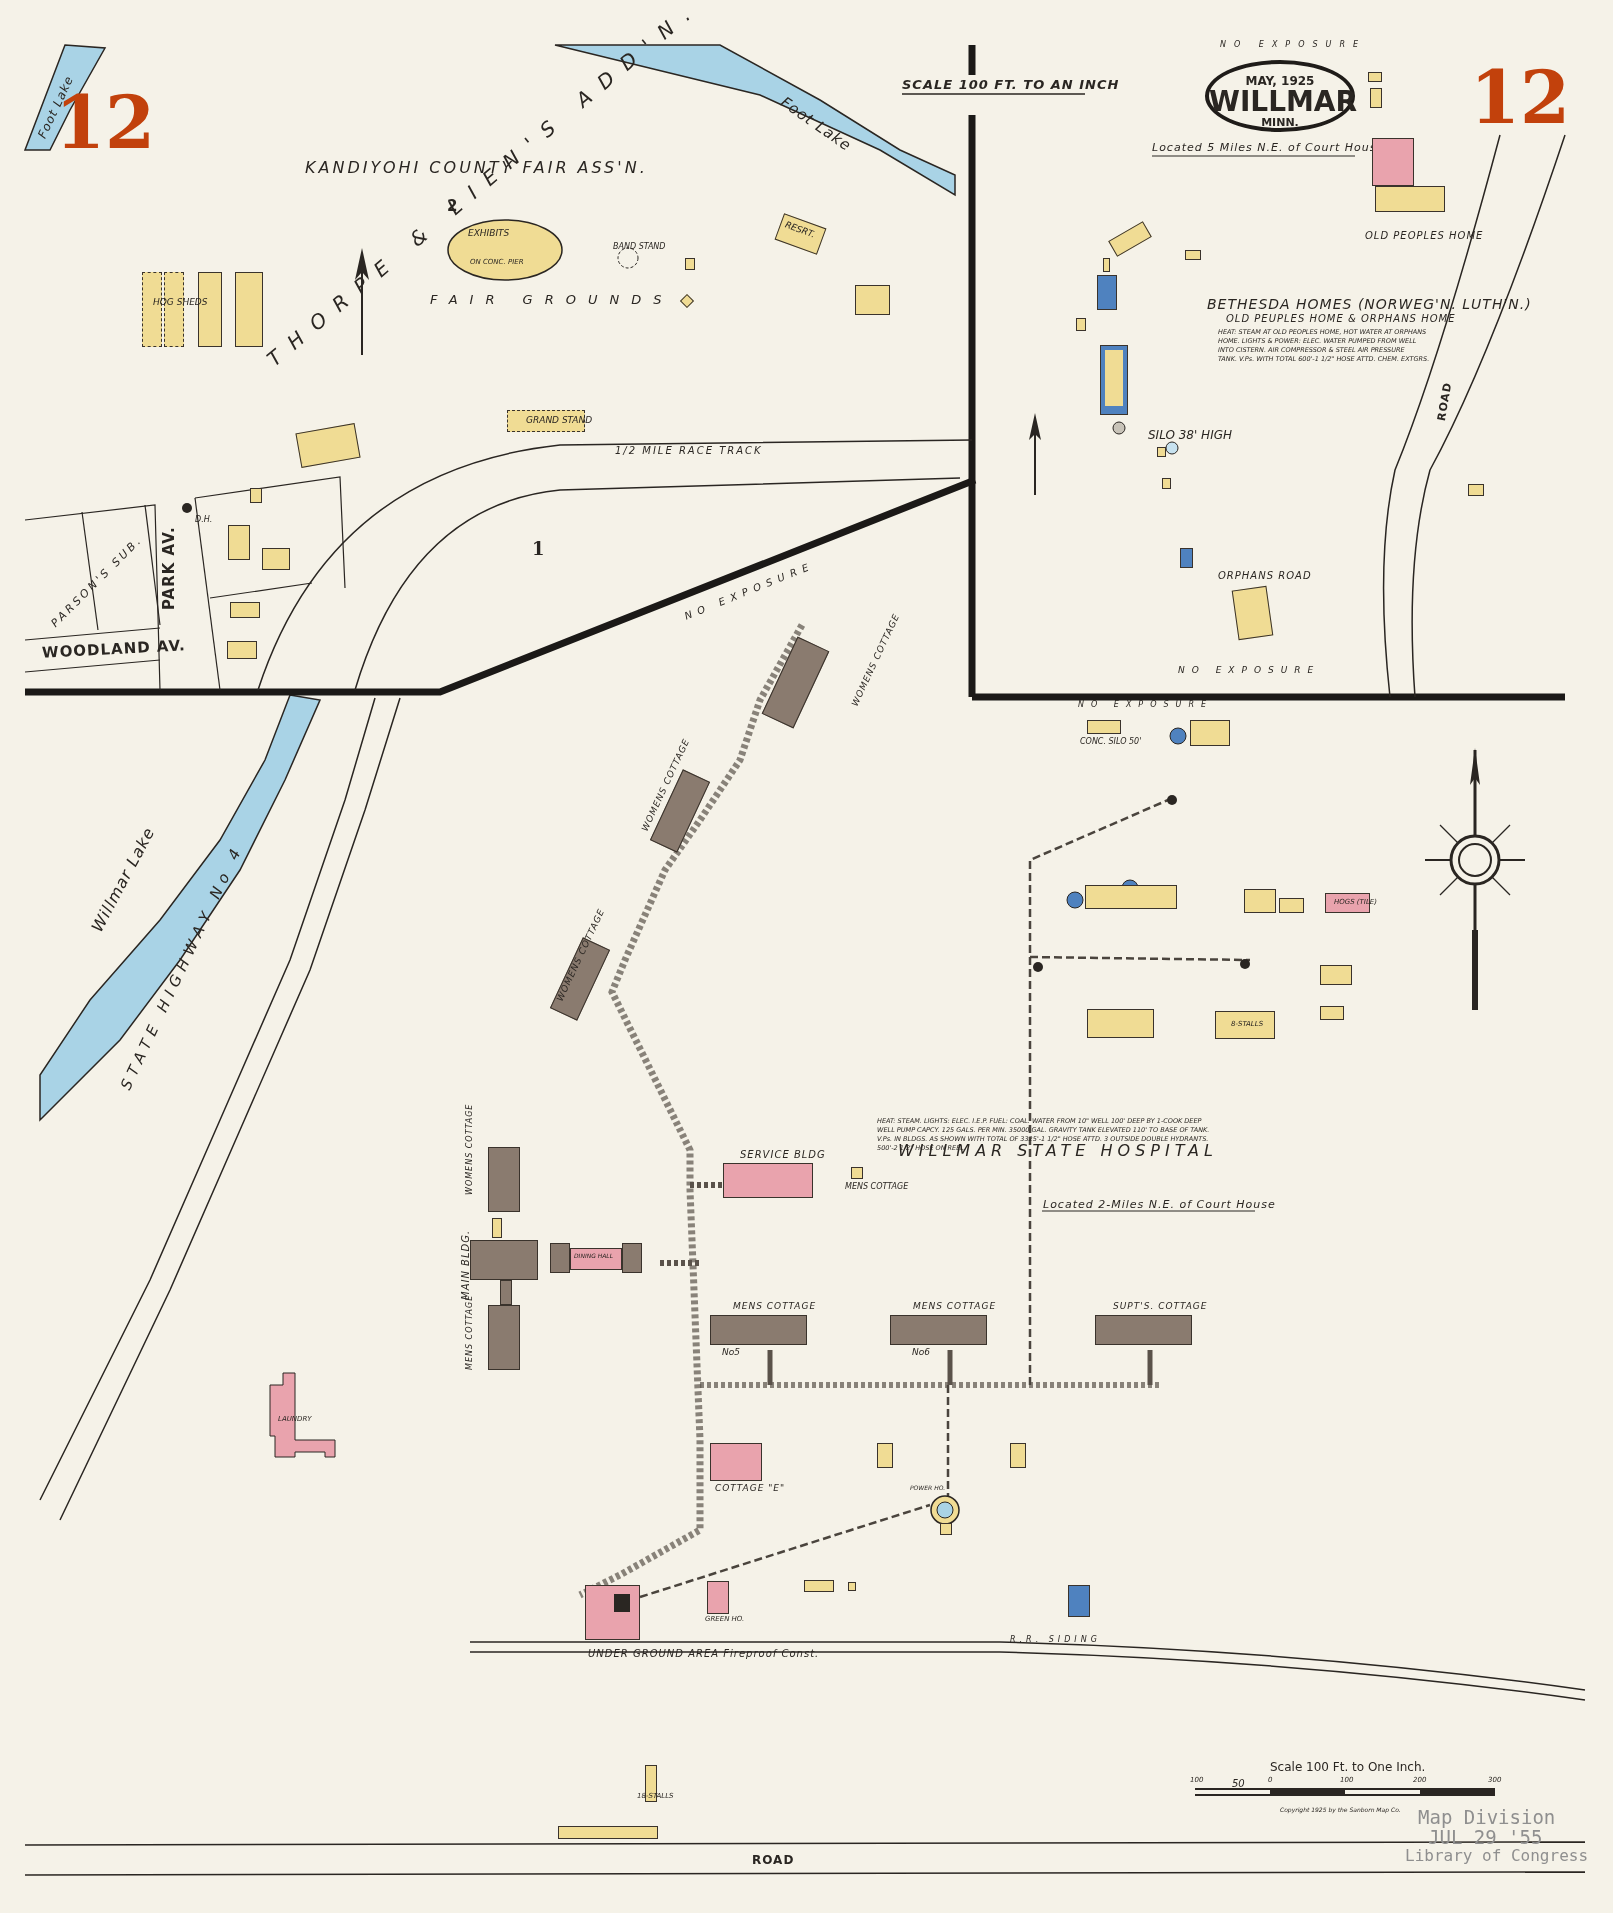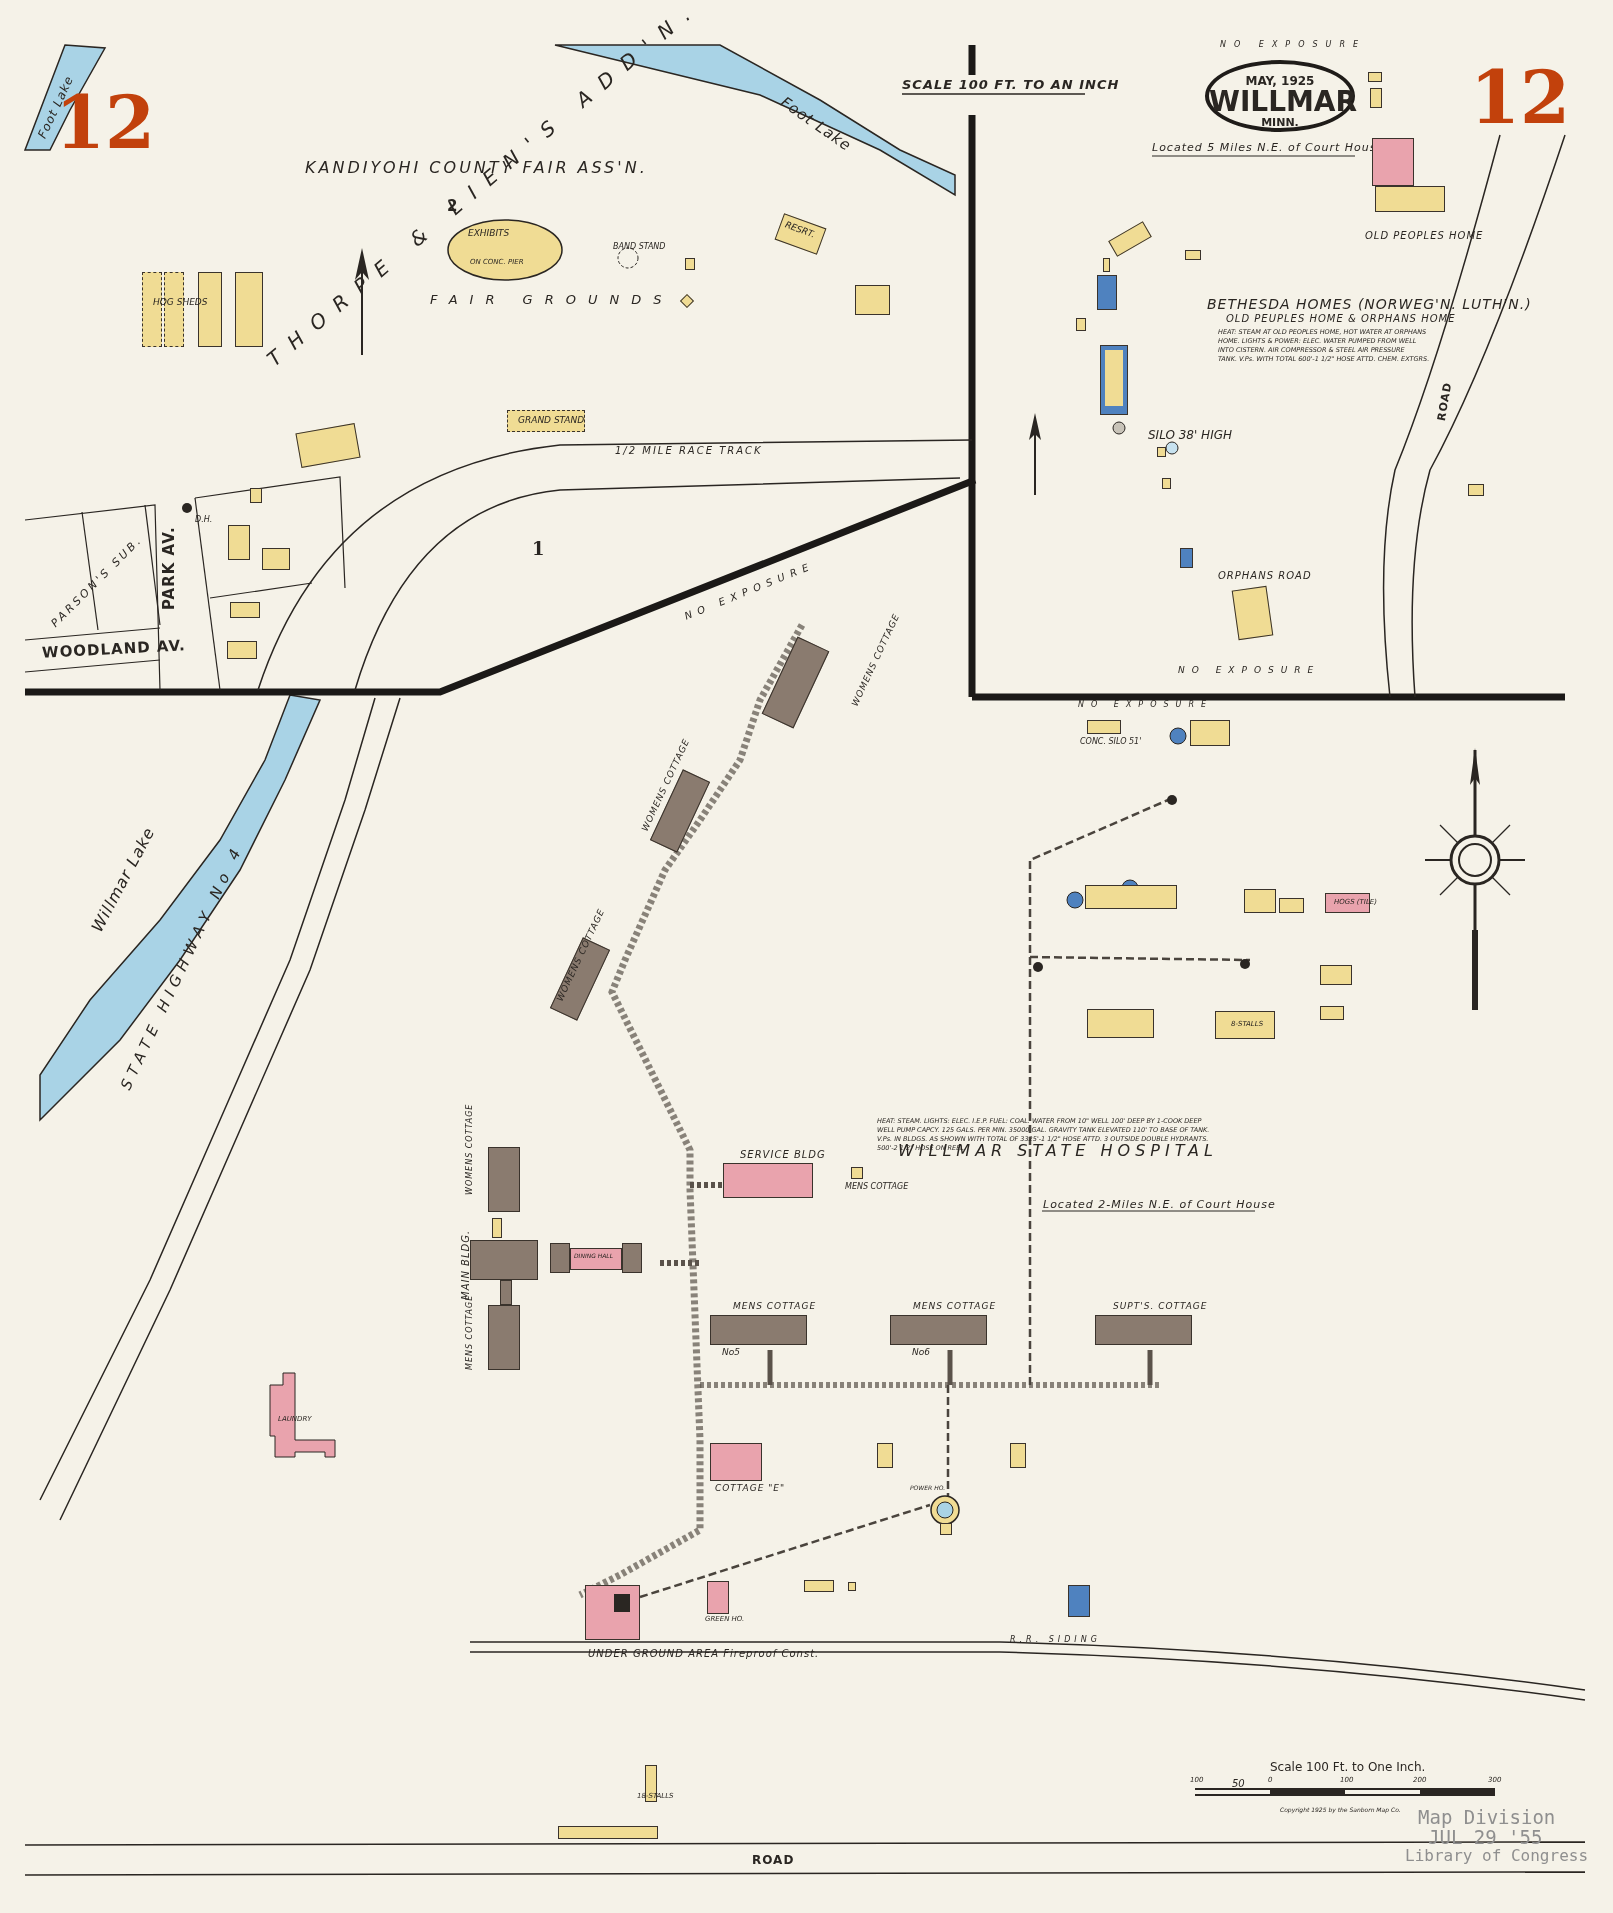--- a/index.html
+++ b/index.html
@@ -145,21 +145,21 @@
   <div class="bl" style="left:468px;top:228px;">EXHIBITS</div>
   <div class="bl" style="left:470px;top:258px;font-size:7px;">ON CONC. PIER</div>
   <div class="bl" style="left:613px;top:242px;font-size:8px;">BAND STAND</div>
   <div class="bld frame" style="left:778px;top:220px;width:45px;height:28px;transform:rotate(20deg);">
       <span class="bl" style="left:4px;top:4px;">RESRT.</span>
     </div>
   <div class="bld frame" style="left:685px;top:258px;width:10px;height:12px;"></div>
   <div class="bld frame" style="left:682px;top:296px;width:10px;height:10px;transform:rotate(45deg);"></div>
   <div class="bld frame" style="left:855px;top:285px;width:35px;height:30px;"></div>
   <div class="bld frame dash" style="left:507px;top:410px;width:78px;height:22px;">
-      <span class="bl" style="left:10px;top:4px;font-style:italic;">GRAND STAND</span>
+      <span class="bl" style="left:18px;top:4px;font-style:italic;">GRAND STAND</span>
     </div>
   <div class="bld frame" style="left:298px;top:428px;width:60px;height:35px;transform:rotate(-10deg);"></div>
 
   <div class="bld frame dash" style="left:142px;top:272px;width:20px;height:75px;"></div>
   <div class="bld frame dash" style="left:164px;top:272px;width:20px;height:75px;"></div>
   <div class="bld frame" style="left:198px;top:272px;width:24px;height:75px;"></div>
   <div class="bld frame" style="left:235px;top:272px;width:28px;height:75px;"></div>
   <div class="bl" style="left:153px;top:297px;">HOG SHEDS</div>
 
   <div class="bld frame" style="left:250px;top:488px;width:12px;height:15px;"></div>
@@ -203,21 +203,21 @@
     </div>
   <div class="bld frame" style="left:1157px;top:447px;width:9px;height:10px;"></div>
   <div class="bld frame" style="left:1162px;top:478px;width:9px;height:11px;"></div>
   <div class="bld stone" style="left:1180px;top:548px;width:13px;height:20px;"></div>
   <div class="bld frame" style="left:1468px;top:484px;width:16px;height:12px;"></div>
 
   <div class="bl" style="left:1148px;top:428px;font-size:12px;">SILO 38' HIGH</div>
 
   <div class="lbl" style="left:1078px;top:700px;font-size:8px;letter-spacing:7px;">NO EXPOSURE</div>
   <div class="bld frame" style="left:1087px;top:720px;width:34px;height:14px;"></div>
-  <div class="bl" style="left:1080px;top:737px;font-size:8px;">CONC. SILO 51'</div>
+  <div class="bl" style="left:1080px;top:737px;font-size:8px;">CONC. SILO 50'</div>
   <div class="bld frame" style="left:1190px;top:720px;width:40px;height:26px;"></div>
   <div class="bld frame" style="left:1085px;top:885px;width:92px;height:24px;"></div>
   <div class="bld frame" style="left:1244px;top:889px;width:32px;height:24px;"></div>
   <div class="bld frame" style="left:1279px;top:898px;width:25px;height:15px;"></div>
   <div class="bld brick" style="left:1325px;top:893px;width:45px;height:20px;">
       <span class="bl" style="left:8px;top:4px;font-size:7px;">HOGS (TILE)</span>
     </div>
   <div class="bld frame" style="left:1320px;top:965px;width:32px;height:20px;"></div>
   <div class="bld frame" style="left:1320px;top:1006px;width:24px;height:14px;"></div>
   <div class="bld frame" style="left:1087px;top:1009px;width:67px;height:29px;"></div>

